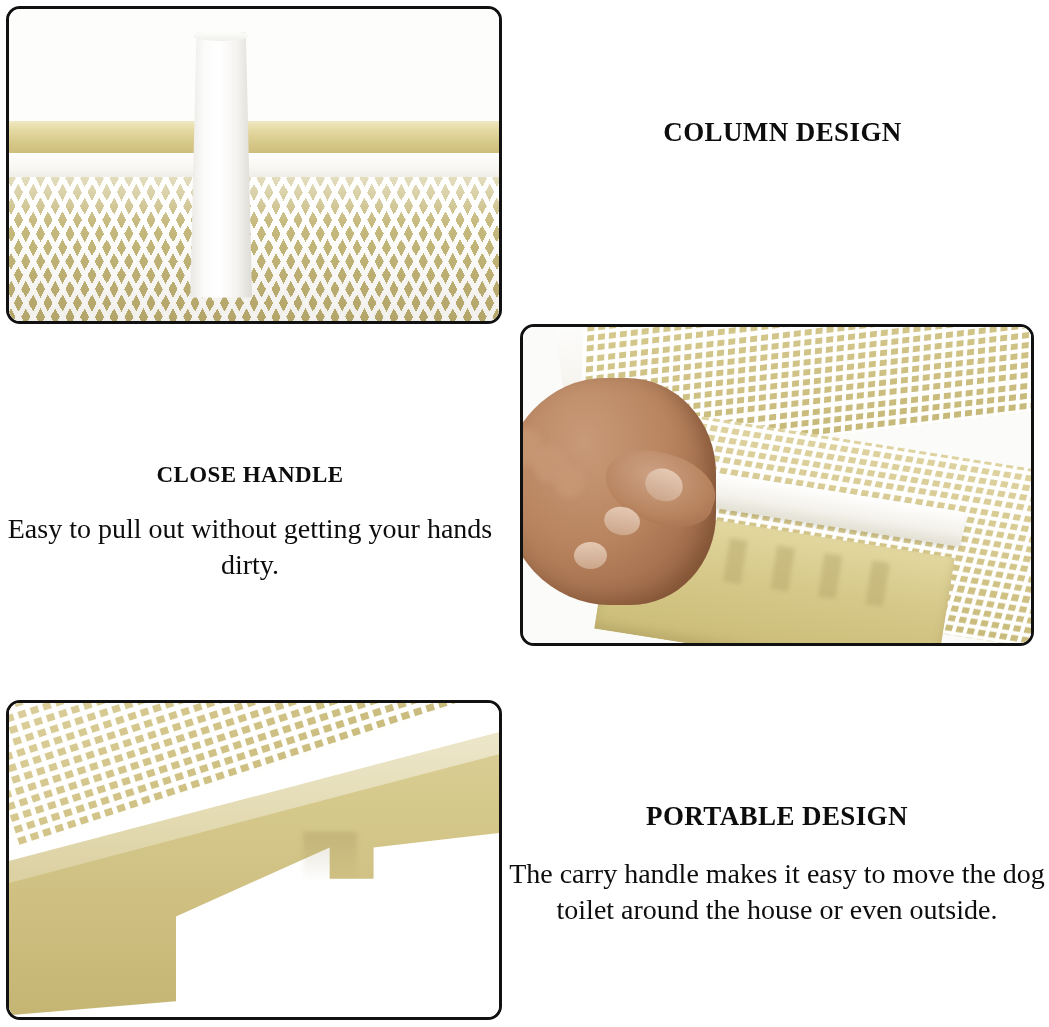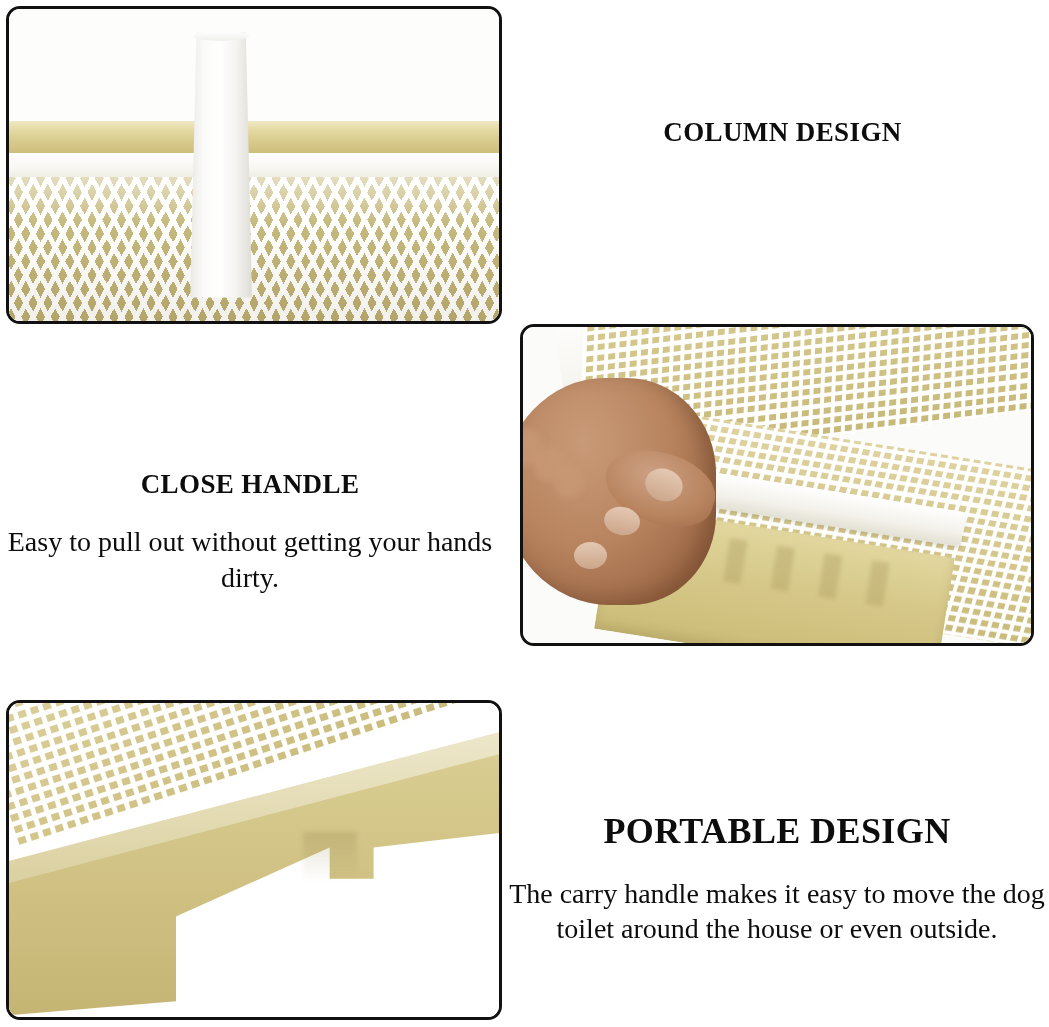--- a/index.html
+++ b/index.html
@@ -169,25 +169,25 @@
   }
   .txt .body{
     line-height:1.28;
   }
 
   #text-column{left:540px;top:118px;width:485px;}
   #text-column .head{font-size:27px;margin:0;}
   #text-column .body{font-size:28px;margin:12px 0 0 0;}
 
   #text-handle{left:0px;top:462px;width:500px;}
-  #text-handle .head{font-size:27px;margin:8px;}
+  #text-handle .head{font-size:23px;margin:0;}
   #text-handle .body{font-size:28px;margin:24px 0 0 0;}
 
   #text-portable{left:505px;top:798px;width:544px;}
-  #text-portable .head{font-size:36px;margin:14px;}
+  #text-portable .head{font-size:27px;margin:4px;}
   #text-portable .body{font-size:28px;margin:24px 0 0 0;}
 </style>
 </head>
 <body>
 
 <div class="stage">
 
   <div class="panel" id="panel-column">
     <div class="photo">
       <div class="p1-bg"></div>

